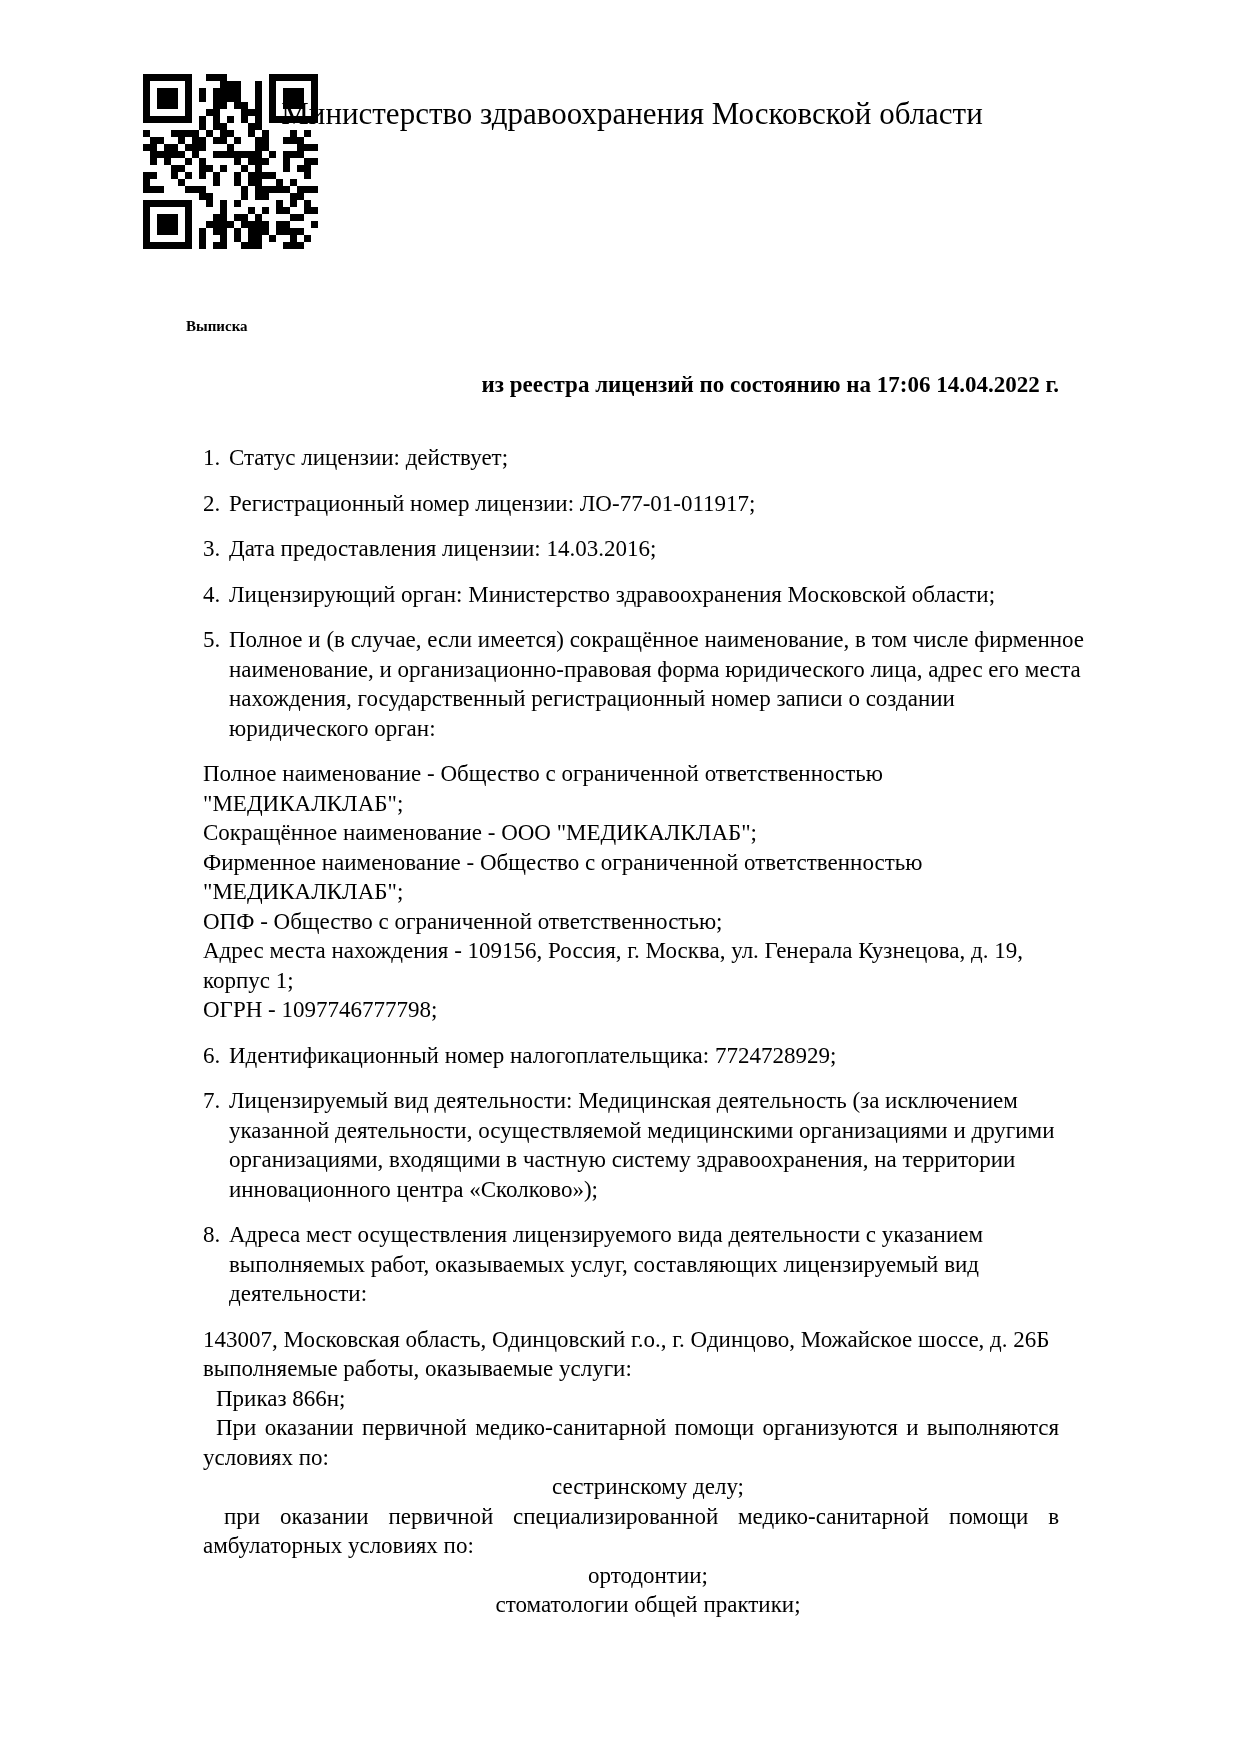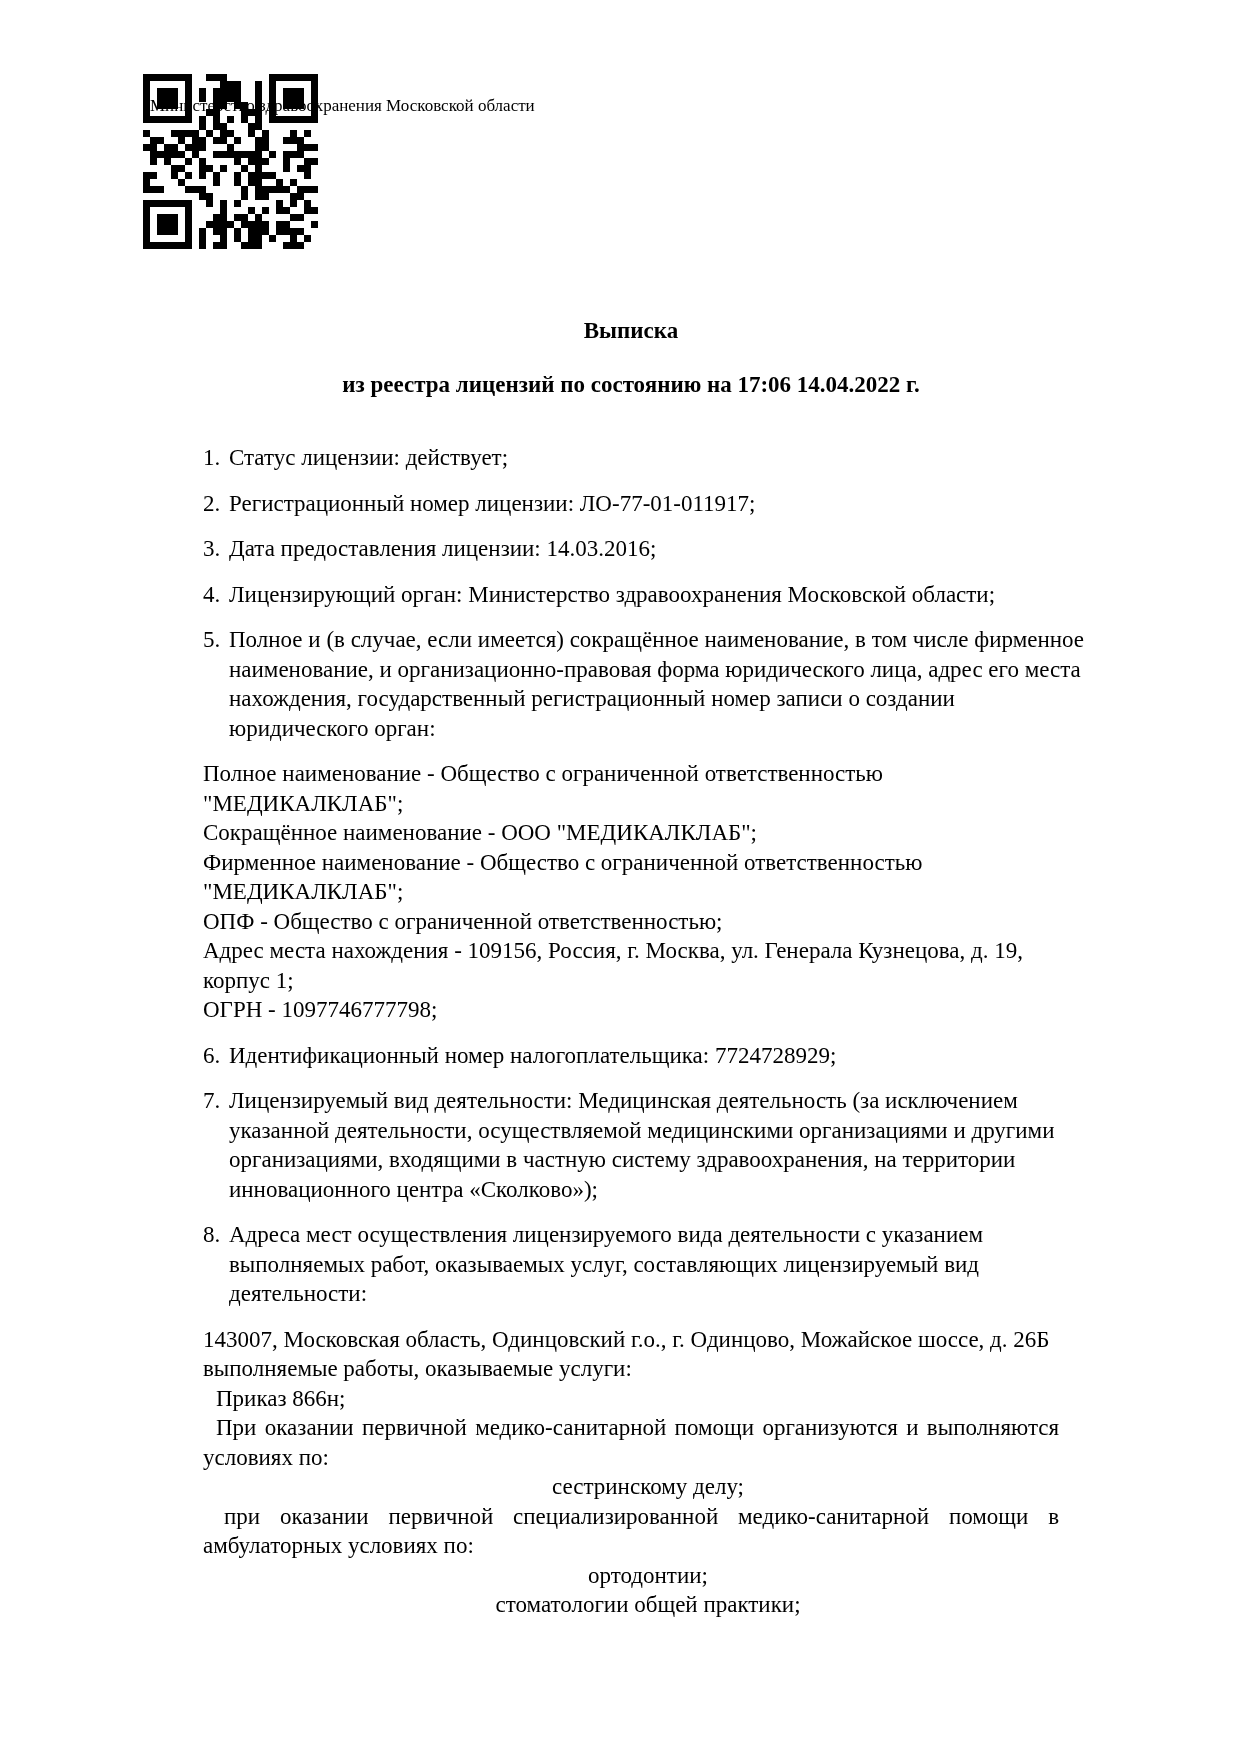--- a/index.html
+++ b/index.html
@@ -2,30 +2,30 @@
 <html><head>
 <meta charset="utf-8">
 <style>
   html,body{margin:0;padding:0;background:#ffffff;}
   .page{
     position:relative;width:1240px;height:1754px;background:#ffffff;
     font-family:"Liberation Serif",serif;color:#000;overflow:hidden;
   }
   .org-header{
     position:absolute;top:96px;left:150px;width:964px;
-    font-size:17px;
+    text-align:center;font-size:31px;
   }
   .qr{position:absolute;top:70px;left:143px;line-height:0;}
   .doc-title{
-    position:absolute;top:318px;left:203px;width:856px;
-    text-align:center;font-weight:bold;font-size:23px;
+    position:absolute;top:318px;left:186px;width:856px;
+    text-align:left;font-weight:bold;font-size:15px;
   }
   .doc-subtitle{
     position:absolute;top:372px;left:203px;width:856px;
-    text-align:center;font-weight:bold;font-size:23px;
+    text-align:right;font-weight:bold;font-size:23px;
   }
   .content{
     position:absolute;top:443px;left:203px;width:856px;
     font-size:23px;line-height:29.5px;
   }
   .para{margin:0 0 16px 0;}
   .para:last-child{margin-bottom:0;}
   .line{white-space:pre;}
   .line.justify{white-space:normal;text-align:justify;text-align-last:justify;}
   .item .line{padding-left:26px;}

